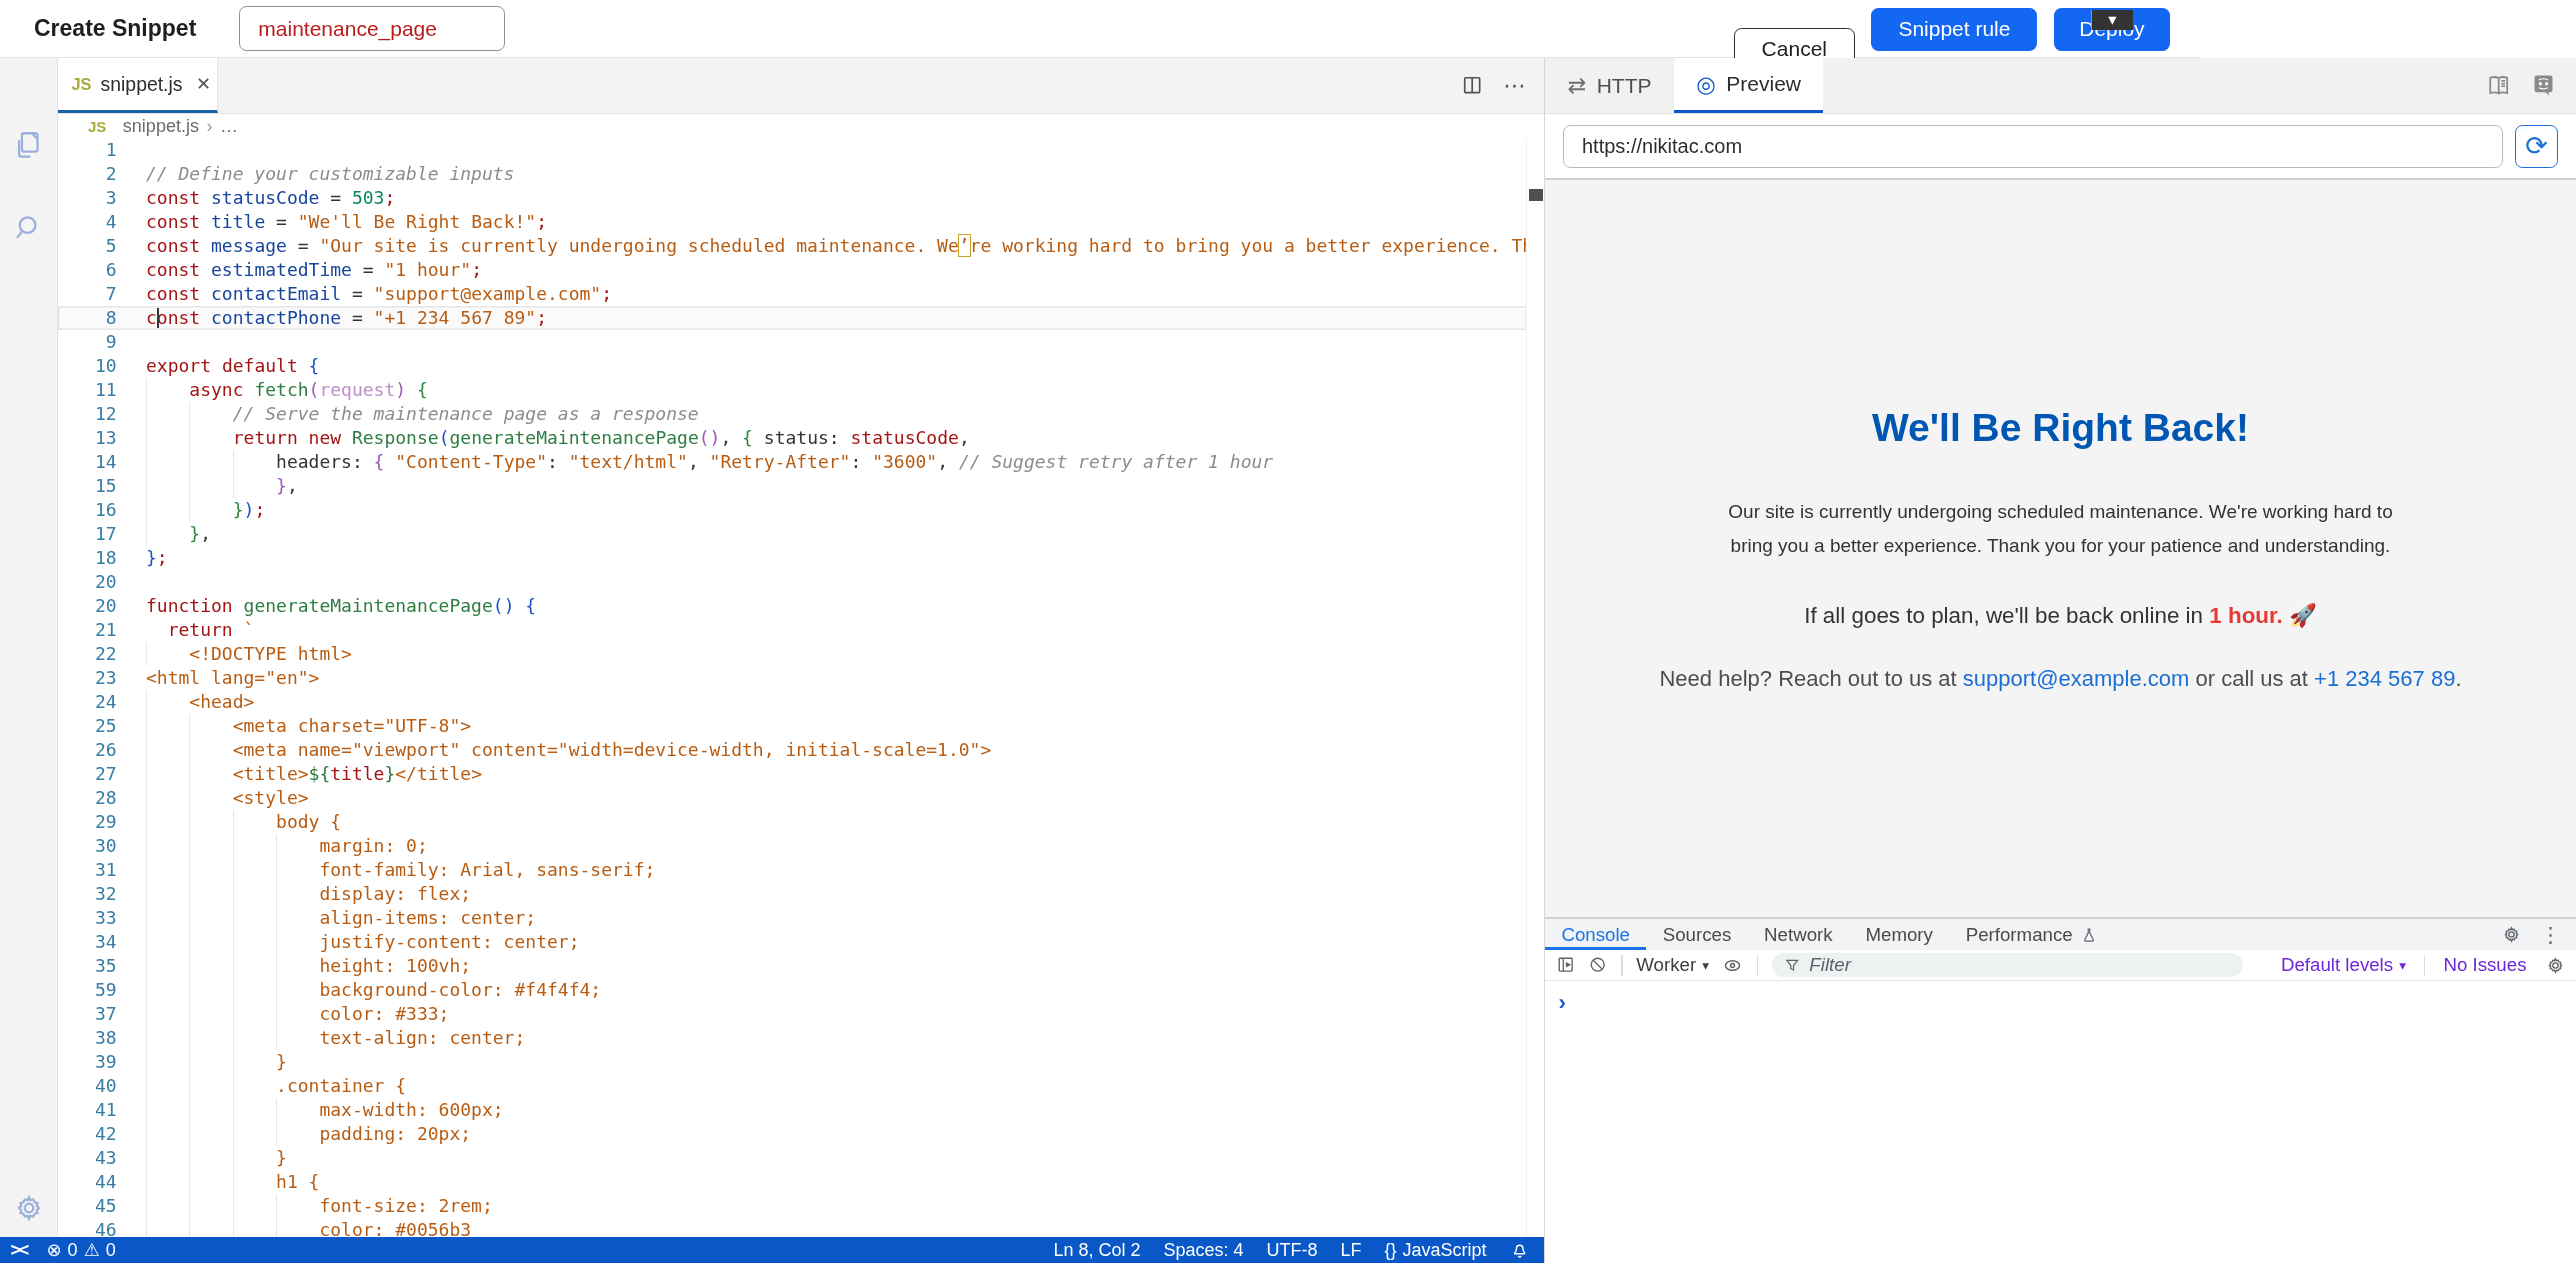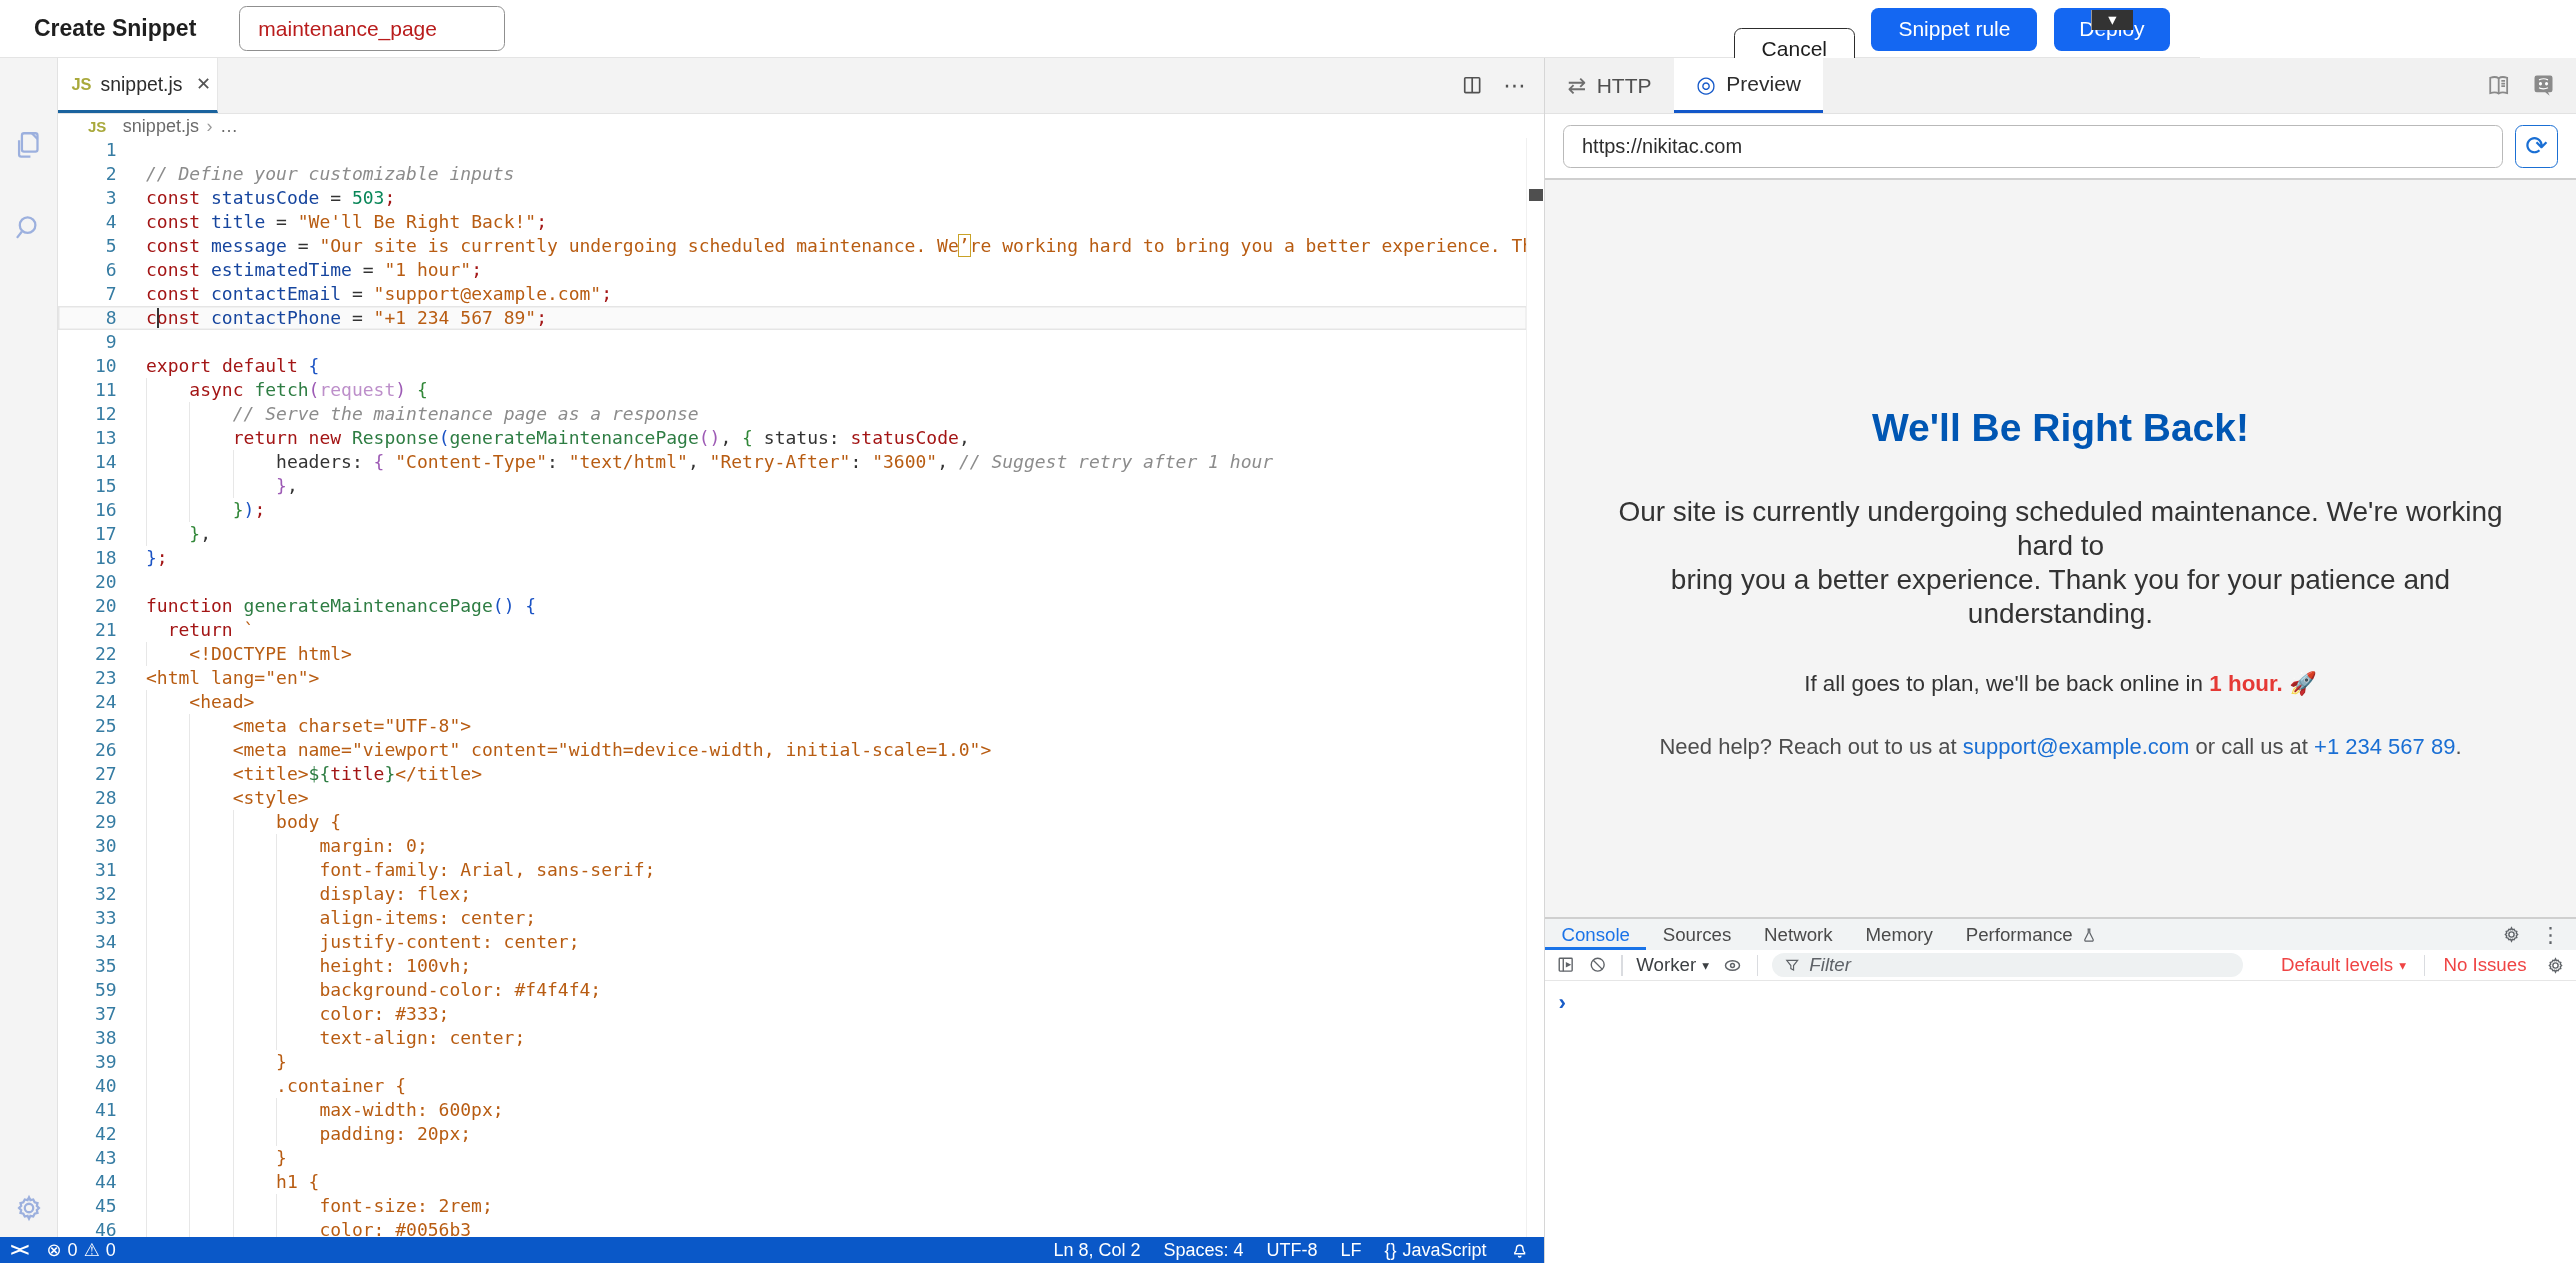--- a/index.html
+++ b/index.html
@@ -76,38 +76,38 @@
   .urlrow { height:64px; display:flex; align-items:center; padding:0 18px; gap:12px; background:#fff; }
   .urlinput { flex:1; height:43px; border:1.5px solid #b9b9b9; border-radius:7.5px; font-size:20px; color:#2d2d2d;
     padding:0 18px; outline:none; font-family:"Liberation Sans",sans-serif; }
   .refresh { width:43px; height:43px; border:1.9px solid #1a6fd4; border-radius:7.5px; display:flex;
     align-items:center; justify-content:center; color:#1a6fd4; font-size:27px; cursor:pointer; background:#fff; }
   .prevdivider { height:2.2px; background:#cfcfcf; }
 
   .iframe { height:737px; background:#f4f4f4; overflow:hidden; }
   .mpage { width:912px; margin:0 auto; text-align:center; padding-top:226px; }
   .mtitle { font-size:39px; font-weight:bold; color:#0056b3; }
-  .mmsg { margin-top:45px; font-size:28px; color:#333; line-height:34px; }
+  .mmsg { margin-top:45px; font-size:19px; color:#333; line-height:34px; }
   .mplan { margin-top:39px; font-size:22.4px; color:#333; }
   .mplan .eta { color:#e53935; font-weight:bold; }
   .mhelp { margin-top:37px; font-size:22px; color:#4d4d4d; }
   .mhelp a { color:#1a6fd4; text-decoration:none; }
 
   
   .devtools { border-top:2.2px solid #cfcfcf; }
   .dt-tabs { height:31px; background:#f1f3f4; display:flex; align-items:stretch; font-size:18.7px; color:#4a4a4a; }
   .dt-tab { display:flex; align-items:center; padding:0 16.4px; gap:7.5px; }
   .dt-tab.active { color:#1a73e8; box-shadow:inset 0 -3px 0 #1a73e8; }
   .dt-tabs-right { margin-left:auto; display:flex; align-items:center; gap:18px; padding-right:15px; color:#5f6368; }
   .dt-toolbar { height:31px; background:#fff; border-bottom:1.5px solid #e6e6e6; display:flex; align-items:center;
     padding:0 10.5px; gap:13.5px; font-size:18.7px; color:#3c4043; }
   .dt-sep { width:1.5px; height:21px; background:#dadce0; }
   .dt-filter { flex:0 0 471px; height:24px; background:#eef1f2; border-radius:12px; display:flex; align-items:center;
     gap:9px; padding:0 12px; color:#5f6368;font-style:italic; }
-  .dt-right { margin-left:auto; display:flex; align-items:center; gap:18px; color:#ef4444; }
+  .dt-right { margin-left:auto; display:flex; align-items:center; gap:18px; color:#6d28d9; }
   .dt-console { height:auto; background:#fff; padding:10.5px 0 0 13.5px; }
   .dt-prompt { color:#1a5dc8; font-size:22.4px; font-weight:bold; line-height:22.4px; }
   .ic { display:inline-flex; align-items:center; justify-content:center; }
 </style>
 </head>
 <body>
 
 <div class="header">
   <div class="hdr-title">Create Snippet</div>
   <input class="hdr-input" value="maintenance_page" style="">

